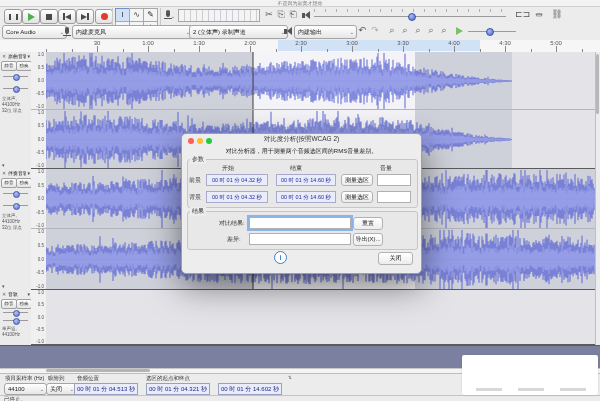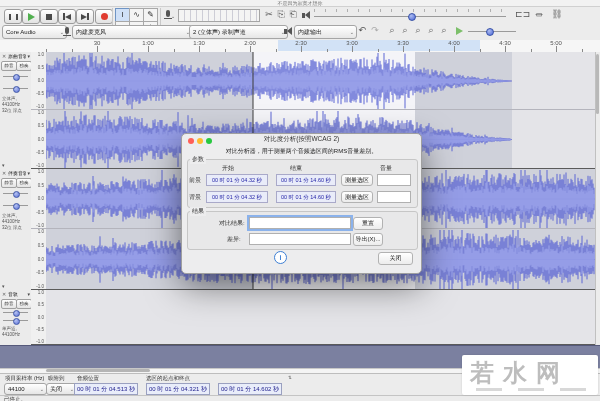--- a/index.html
+++ b/index.html
@@ -460,17 +460,16 @@
 
   <div class="dlg-rowlabel" style="left:45px;top:101px">差异:</div>
   <div class="dlg-field" style="left:67px;top:99px;width:100px"></div>
   <div class="macbtn" style="left:171px;top:99px;width:28px">导出(X)...</div>
 
   <div id="dlg-info" style="left:92px;top:117px">i</div>
   <div class="macbtn" style="left:196px;top:118px;width:33px">关闭</div>
 </div>
 
 <div id="watermark" class="abs">
-  <div id="wm-text">若水网</div>
   <div class="wm-bar" style="left:14px"></div>
   <div class="wm-bar" style="left:56px"></div>
   <div class="wm-bar" style="left:98px"></div>
 </div>
 
 </body></html>

